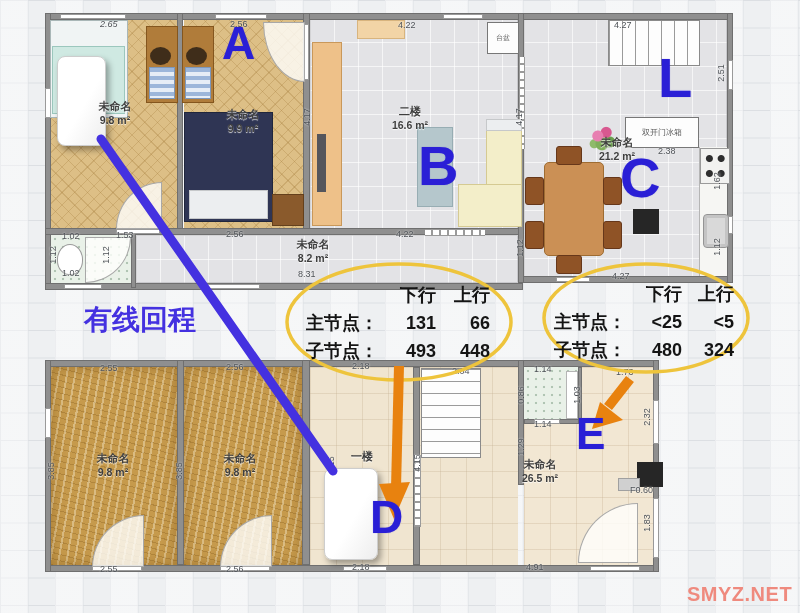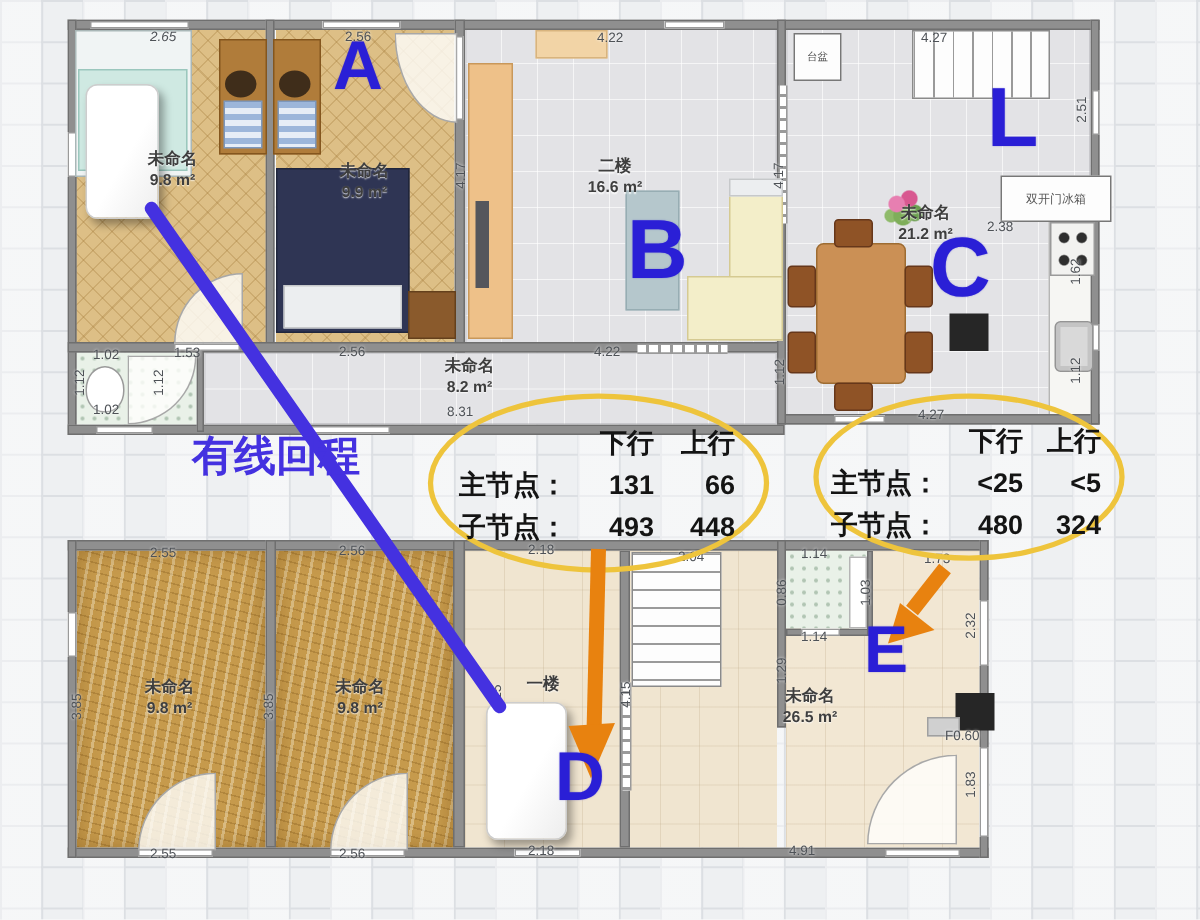--- a/index.html
+++ b/index.html
@@ -83,24 +83,24 @@
      radial-gradient(circle at 72% 72%,#2e2e2e 0 3px,transparent 4px);}
   .sink{background:#d9d9d9;border:1px solid #949494;border-radius:4px;box-shadow:inset 0 0 0 3px #c4c4c4;}
   .toilet{background:#ffffff;border:1px solid #9a9a9a;border-radius:50% 50% 46% 46%;}
   .shelf{background:#d0d0d0;border:1px solid #a0a0a0;}
   .bathshelf{background:#ffffff;border:1px solid #b5b5b5;}
   
   .meas{position:absolute;font-size:9px;color:#4e5257;white-space:nowrap;text-shadow:0 0 2px rgba(255,255,255,.9);}
   .meas.vert{transform:rotate(-90deg);transform-origin:center;}
   .room-label{position:absolute;text-align:center;font-size:11px;font-weight:bold;color:#3e3e3e;line-height:1.25;text-shadow:0 1px 1px rgba(255,255,255,.85);white-space:nowrap;}
   .room-label .area{font-weight:bold;font-size:10.5px;display:block;}
-  .box-label{display:flex;align-items:center;justify-content:center;background:#fdfdfd;border:1px solid #777;color:#555;text-align:center;overflow:hidden;margin-left:42px;}
+  .box-label{display:flex;align-items:center;justify-content:center;background:#fdfdfd;border:1px solid #777;color:#555;text-align:center;overflow:hidden;}
   .letter{position:absolute;font-weight:bold;color:var(--letter);line-height:1;text-shadow:0 0 1px rgba(40,30,210,.5);}
   .wifi{position:absolute;left:48px;top:136px;font-size:30px;font-weight:bold;color:var(--wifi-text);letter-spacing:1px;z-index:7;}
-  .backhaul-label{position:absolute;left:84px;top:285px;font-size:28px;font-weight:bold;color:var(--backhaul);z-index:7;margin-left:44px;}
+  .backhaul-label{position:absolute;left:84px;top:301px;font-size:28px;font-weight:bold;color:var(--backhaul);z-index:7;}
   .wm-center{position:absolute;left:48px;top:394px;font-size:44px;font-weight:bold;color:var(--watermark-center);opacity:.55;letter-spacing:3px;text-shadow:1px 2px 2px rgba(255,255,255,.7), -1px -1px 1px rgba(60,60,60,.35);z-index:5;}
   .wm-corner{position:absolute;left:687px;top:583px;font-size:20px;font-weight:bold;color:var(--watermark-corner);z-index:8;letter-spacing:.5px;}
   svg.overlay{position:absolute;left:0;top:0;z-index:6;pointer-events:none;}
   .bline{stroke:var(--backhaul);}
   .oval{stroke:var(--oval);fill:none;}
   .arrowline{stroke:var(--arrow);}
   .ah{fill:var(--arrow);}
   .spdtable{position:absolute;z-index:7;font-size:18px;font-weight:bold;color:var(--table-text);}
   .trow{display:grid;grid-template-columns:var(--c1) var(--c2) var(--c3);height:28px;align-items:center;}
   .tc{text-align:right;}
@@ -305,19 +305,20 @@
       <span class="tc">&lt;25</span>
       <span class="tc">&lt;5</span>
     </div>
     <div class="trow">
       <span class="tc l">子节点：</span>
       <span class="tc">480</span>
       <span class="tc">324</span>
     </div>
   </div>
 
+  <div class="wm-corner">SMYZ.NET</div>
 <span class="letter" style="left: 222px; top: 20px; font-size: 46px; z-index: 7;">A</span>
     <span class="letter" style="left: 418px; top: 138px; font-size: 56px; z-index: 7;">B</span>
     <span class="letter" style="left: 620px; top: 150px; font-size: 56px; z-index: 7;">C</span>
     <span class="letter" style="left: 658px; top: 50px; font-size: 56px; z-index: 7;">L</span>
     <span class="letter" style="left: 370px; top: 494px; font-size: 46px; z-index: 7;">D</span>
     <span class="letter" style="left: 576px; top: 412px; font-size: 44px; z-index: 7;">E</span>
   </div>
 
 </body></html>

